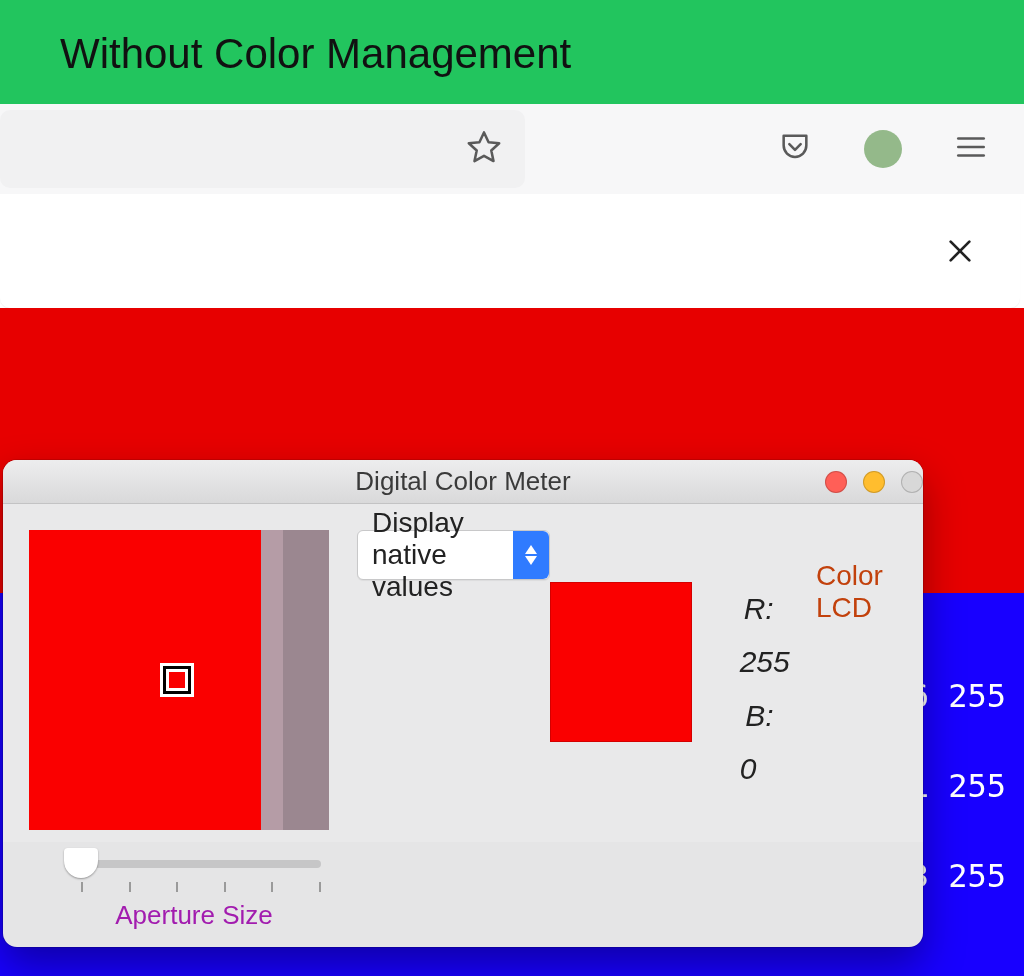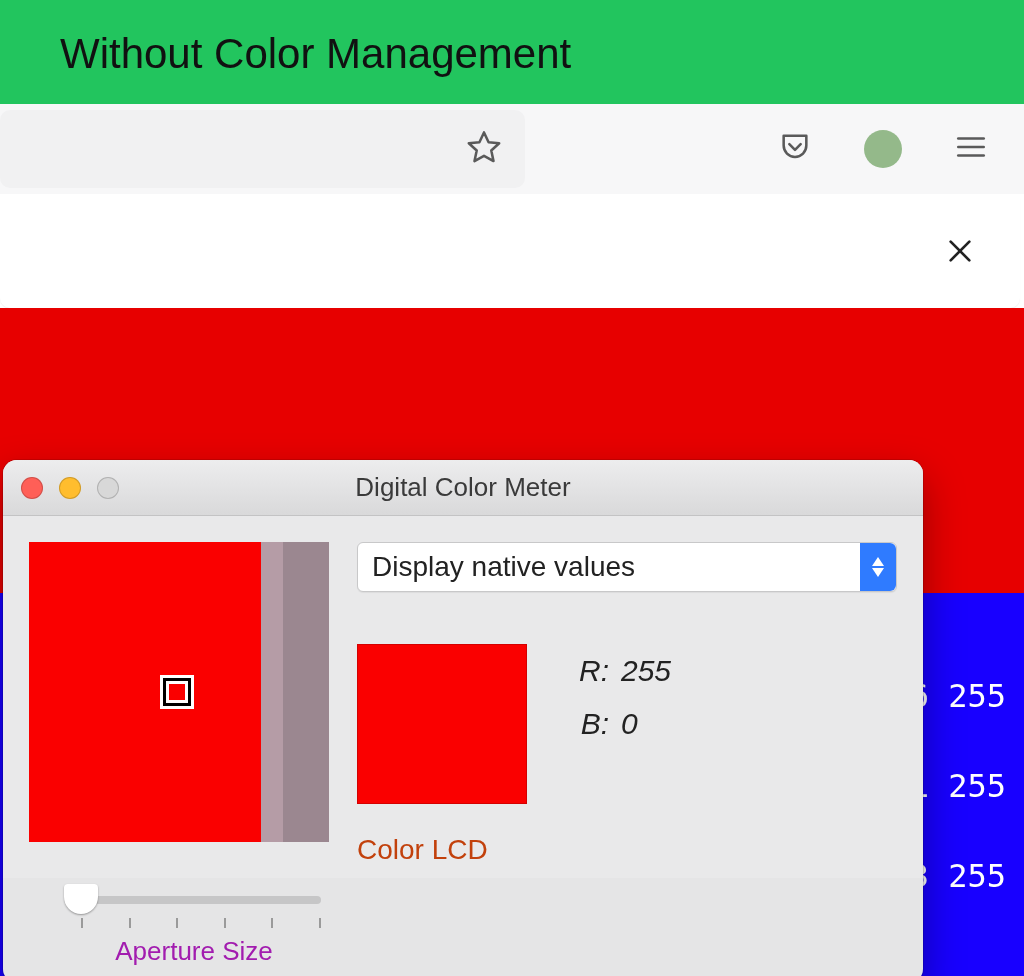--- a/index.html
+++ b/index.html
@@ -89,26 +89,27 @@
   .dcm-window {
     position:absolute;
     left:3px; top:460px;
     width:920px;
     background:#e5e5e6;
     border-radius:14px;
     box-shadow:0 18px 40px rgba(0,0,0,0.35), 0 0 0 1px rgba(0,0,0,0.12);
     overflow:hidden;
   }
   .dcm-titlebar {
-    height:56px;
+    height:44px;
     background:linear-gradient(#ededee,#d9d9da);
     border-bottom:1px solid #c3c3c4;
     display:flex;
     align-items:center;
     position:relative;
+    justify-content:flex-end;
   }
   .traffic { display:flex; gap:16px; padding-left:18px; }
   .tl { width:22px; height:22px; border-radius:50%; box-shadow: inset 0 0 0 1px rgba(0,0,0,0.18);}
   .tl.red{background:#ff5f57;} .tl.yel{background:#ffbd2e;} .tl.grn{background:#d8d8d8;}
   .dcm-title {
     position:absolute; left:0; right:0; text-align:center;
     font-size:26px; color:#3a3a3a; font-weight:400;
   }
 
   .dcm-body {
@@ -124,21 +125,21 @@
     overflow:hidden;
   }
   .mag-red { position:absolute; left:0; top:0; width:232px; height:300px; background:#fa0000;}
   .mag-gray1{ position:absolute; left:232px; top:0; width:22px; height:300px; background:#b59ca6;}
   .mag-gray2{ position:absolute; left:254px; top:0; width:46px; height:300px; background:#9b8790;}
   .mag-cursor {
     position:absolute; left:134px; top:136px; width:28px; height:28px;
     border:3px solid #000; box-shadow:0 0 0 3px #fff inset, 0 0 0 3px #fff;
   }
 
-  .dcm-right { flex:1; display:flex; flex-direction:column; }
+  .dcm-right { flex:1; display:flex; flex-direction:row; }
   .dropdown {
     height:50px;
     background:#fff;
     border:1px solid #c8c8c9;
     border-radius:6px;
     position:relative;
     display:flex; align-items:center;
     padding:0 14px;
     font-size:28px;
     color:#222;

